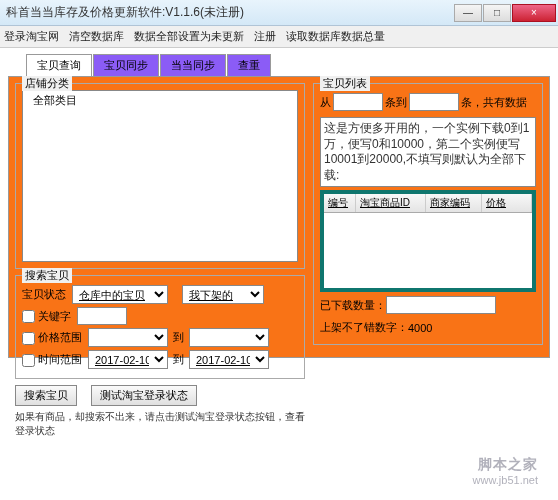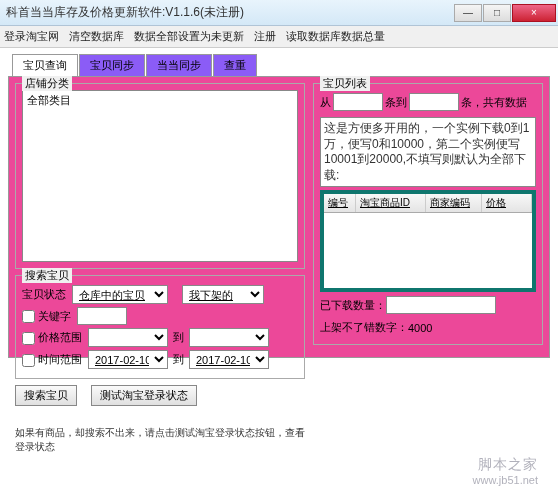--- a/index.html
+++ b/index.html
@@ -4,47 +4,47 @@
 <style>
 * { box-sizing: border-box; margin: 0; padding: 0; font-family: "Microsoft YaHei", SimSun, sans-serif; font-size: 11px; }
 body { background: #fff; width: 558px; height: 500px; overflow: hidden; }
 .titlebar { height: 26px; background: linear-gradient(#e8f4fc, #d4e8f7); border-bottom: 1px solid #b0c4d6; display: flex; align-items: center; padding: 0 2px 0 6px; }
 .titlebar-text { flex: 1; color: #333; font-size: 12px; }
 .winbtns { display: flex; }
 .winbtn { width: 28px; height: 18px; margin-left: 1px; display: flex; align-items: center; justify-content: center; font-size: 10px; color: #333; border: 1px solid #aaa; background: linear-gradient(#f5f5f5,#ddd); }
 .winbtn.close { background: linear-gradient(#e68,#c23); color: #fff; border-color: #a12; width: 44px; }
 .menubar { height: 22px; background: #f0f0f0; border-bottom: 1px solid #ccc; display: flex; align-items: center; padding: 0 4px; color: #222; }
 .menubar span { margin-right: 10px; cursor: default; }
-.tabs { display: flex; margin: 6px 0 0 12px; }
+.tabs { display: flex; margin: 6px 0 0 26px; }
 .tab { padding: 3px 10px; border: 1px solid #999; border-bottom: none; background: #8b5cf6; margin-right: 1px; font-size: 11px; }
 .tab.active { background: #fff; }
-.main { display: flex; border: 1px solid #999; margin: 0 8px 4px 8px; height: 282px; background: #ec4899; }
+.main { display: flex; border: 1px solid #999; margin: 0 8px 4px 8px; height: 282px; background: #f97316; }
 .left { width: 302px; padding: 6px; display: flex; flex-direction: column; }
 .right { flex: 1; padding: 6px 6px 6px 2px; display: flex; flex-direction: column; }
 .group { border: 1px solid #aaa; padding: 6px; margin-bottom: 6px; position: relative; }
 .group-title { position: absolute; top: -8px; left: 6px; background: #f0f0f0; padding: 0 3px; font-size: 11px; }
-.listbox { width: 100%; height: 172px; background: #fff; border: 1px solid #888; padding: 2px 4px; overflow: hidden; }
+.listbox { width: 100%; height: 172px; background: #fff; border: 1px solid #888; padding: 2px 10px; overflow: hidden; }
 .row { display: flex; align-items: center; margin: 3px 0; }
 .lbl { width: 50px; }
 input[type=text], select { border: 1px solid #888; height: 18px; padding: 0 2px; background: #fff; font-size: 11px; }
 input[type=checkbox] { margin-right: 3px; vertical-align: middle; }
 select { height: 19px; text-decoration: underline; }
 .btn { border: 1px solid #888; background: linear-gradient(#fafafa,#e0e0e0); padding: 2px 8px; font-size: 11px; }
 .rangerow { display: flex; align-items: center; margin: 3px 0; gap: 2px; }
 .toline { margin: 0 3px; }
 .yellowbox { background: #fff; border: 1px solid #888; padding: 3px; font-size: 12px; color: #333; line-height: 1.3; margin: 3px 0; }
 .table { background: #fff; border: 4px solid #0f766e; flex: 1; text-decoration: underline; }
 .thead { display: flex; background: linear-gradient(#f8f8f8,#e4e4e4); border-bottom: 1px solid #aaa; }
 .th { padding: 2px 4px; border-right: 1px solid #ccc; font-size: 10px; }
 .smallnum { width: 50px; }
 .watermark { position: absolute; right: 20px; bottom: 14px; color: rgba(100,100,120,0.5); font-size: 11px; pointer-events: none; text-align: right; }
-.watermark .big { font-size: 14px; font-weight: normal; letter-spacing: 1px; }
+.watermark .big { font-size: 14px; font-weight: bold; letter-spacing: 1px; }
 .searchgroup { border: 1px solid #aaa; padding: 6px; position: relative; flex: 0 0 auto; }
 .btnrow { display: flex; gap: 14px; margin-top: 6px; }
-.note { margin-top: 20px; font-size: 10px; color: #333; }
+.note { margin-top: 4px; font-size: 10px; color: #333; }
 </style>
 </head>
 <body>
 
 <div class="titlebar">
   <div class="titlebar-text">科首当当库存及价格更新软件:V1.1.6(未注册)</div>
   <div class="winbtns">
     <div class="winbtn">—</div>
     <div class="winbtn">□</div>
     <div class="winbtn close">×</div>

